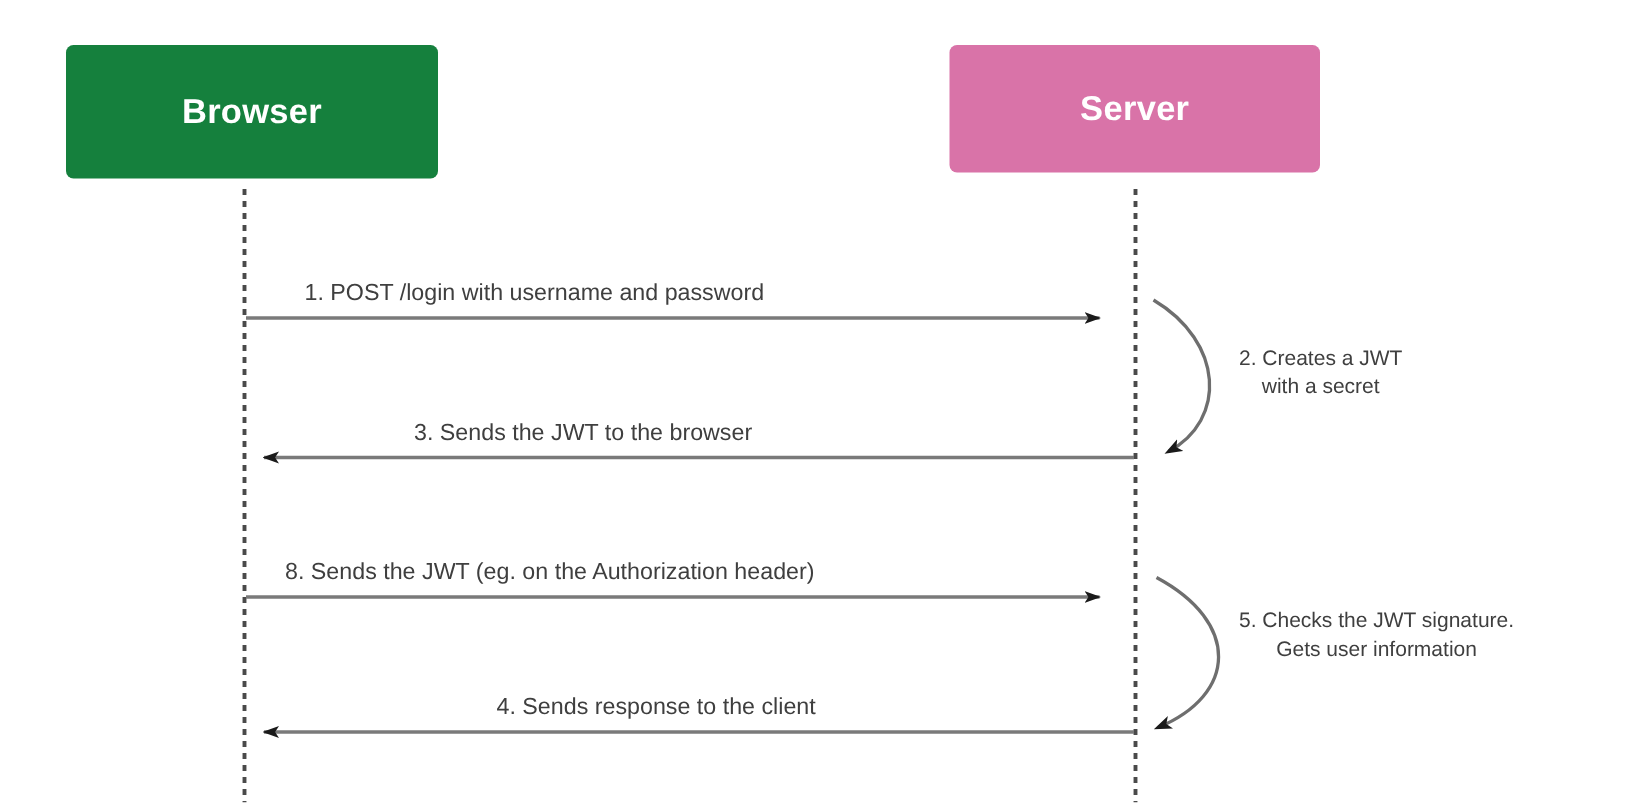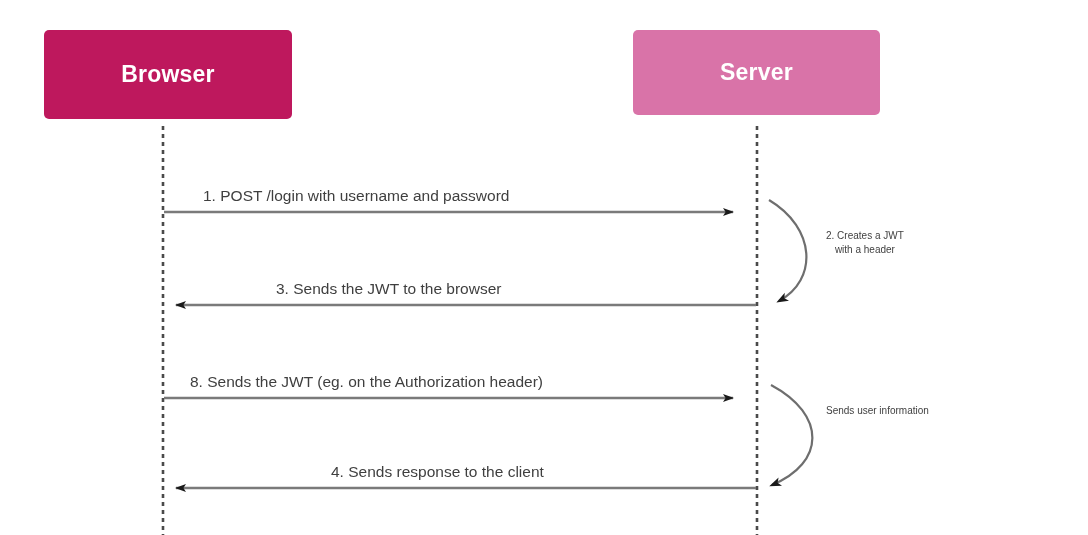--- a/index.html
+++ b/index.html
@@ -36,40 +36,40 @@
     font-weight: bold;
     letter-spacing: 0.2px;
     line-height: 1;
     white-space: nowrap;
   }
   #actor-browser {
     left: 44px;
     top: 30px;
     width: 248px;
     height: 89px;
-    background: #be185d;
+    background: #15803d;
   }
   #actor-server {
     left: 633px;
     top: 30px;
     width: 247px;
     height: 85px;
     background: #d973a8;
   }
   .msg-label {
     position: absolute;
     color: #3f3f3f;
     font-size: 15.5px;
     line-height: 1.32;
     white-space: nowrap;
   }
   .note-label {
     position: absolute;
     color: #3f3f3f;
-    font-size: 10px;
+    font-size: 14px;
     line-height: 1.35;
     text-align: center;
     white-space: nowrap;
   }
   #msg1-label { left: 203px; top: 186px; }
   #msg3-label { left: 276px; top: 279px; }
   #msg4-label { left: 190px; top: 372px; }
   #msg6-label { left: 331px; top: 462px; }
   #note2-label { left: 826px; top: 229px; text-align: left; }
   #note2-label .note-line-2 { display: block; text-align: center; }
@@ -117,18 +117,19 @@
   <span class="actor-label">Server</span>
 </div>
 
 <div class="msg-label" id="msg1-label">1. POST /login with username and password</div>
 <div class="msg-label" id="msg3-label">3. Sends the JWT to the browser</div>
 <div class="msg-label" id="msg4-label">8. Sends the JWT (eg. on the Authorization header)</div>
 <div class="msg-label" id="msg6-label">4. Sends response to the client</div>
 
 <div class="note-label" id="note2-label">
   <span class="note-line-1">2. Creates a JWT</span>
-  <span class="note-line-2">with a header</span>
+  <span class="note-line-2">with a secret</span>
 </div>
 
 <div class="note-label" id="note5-label">
-  <span class="note-line-2">Sends user information</span>
+  <span class="note-line-1">5. Checks the JWT signature.</span>
+  <span class="note-line-2">Gets user information</span>
 </div>
 
 </body></html>

